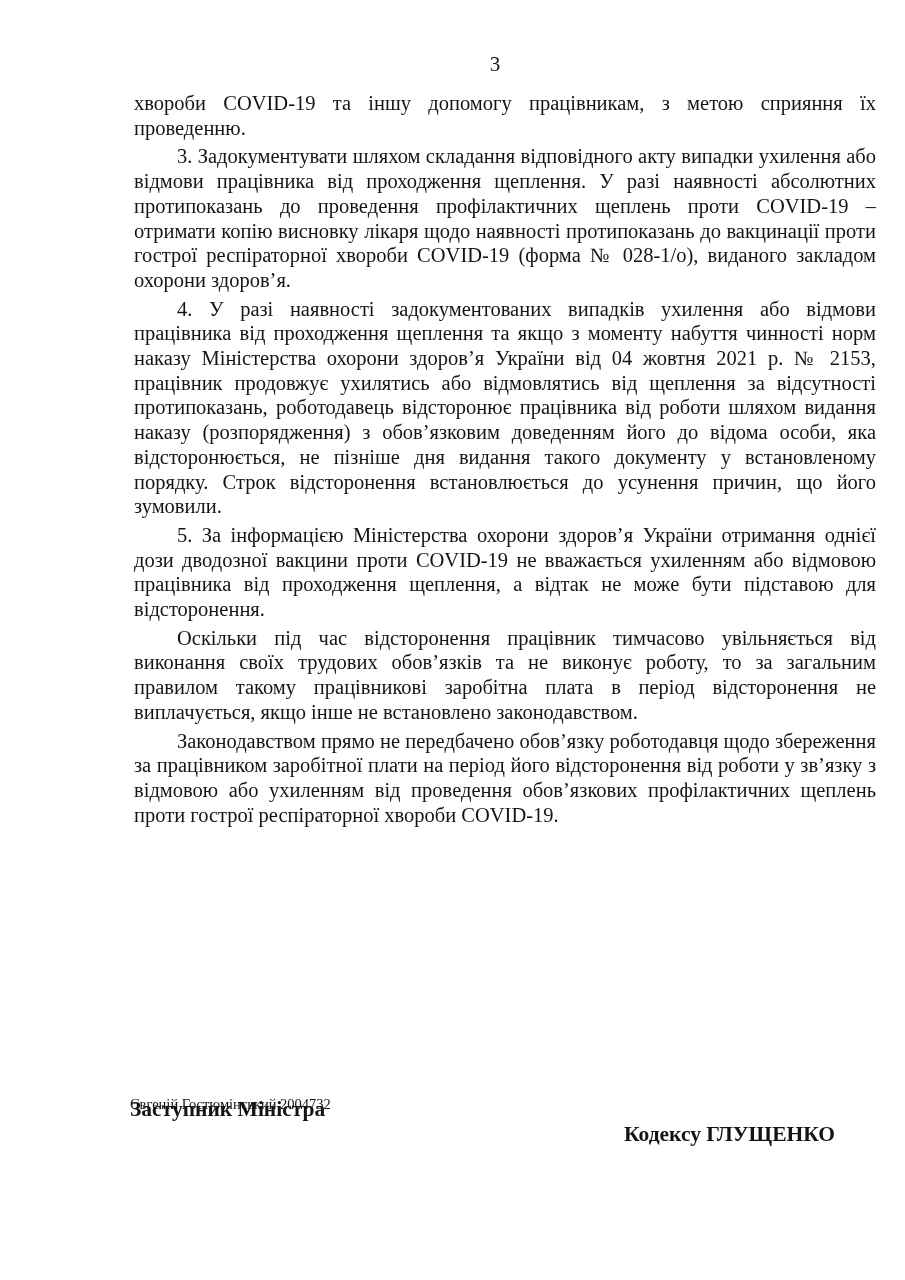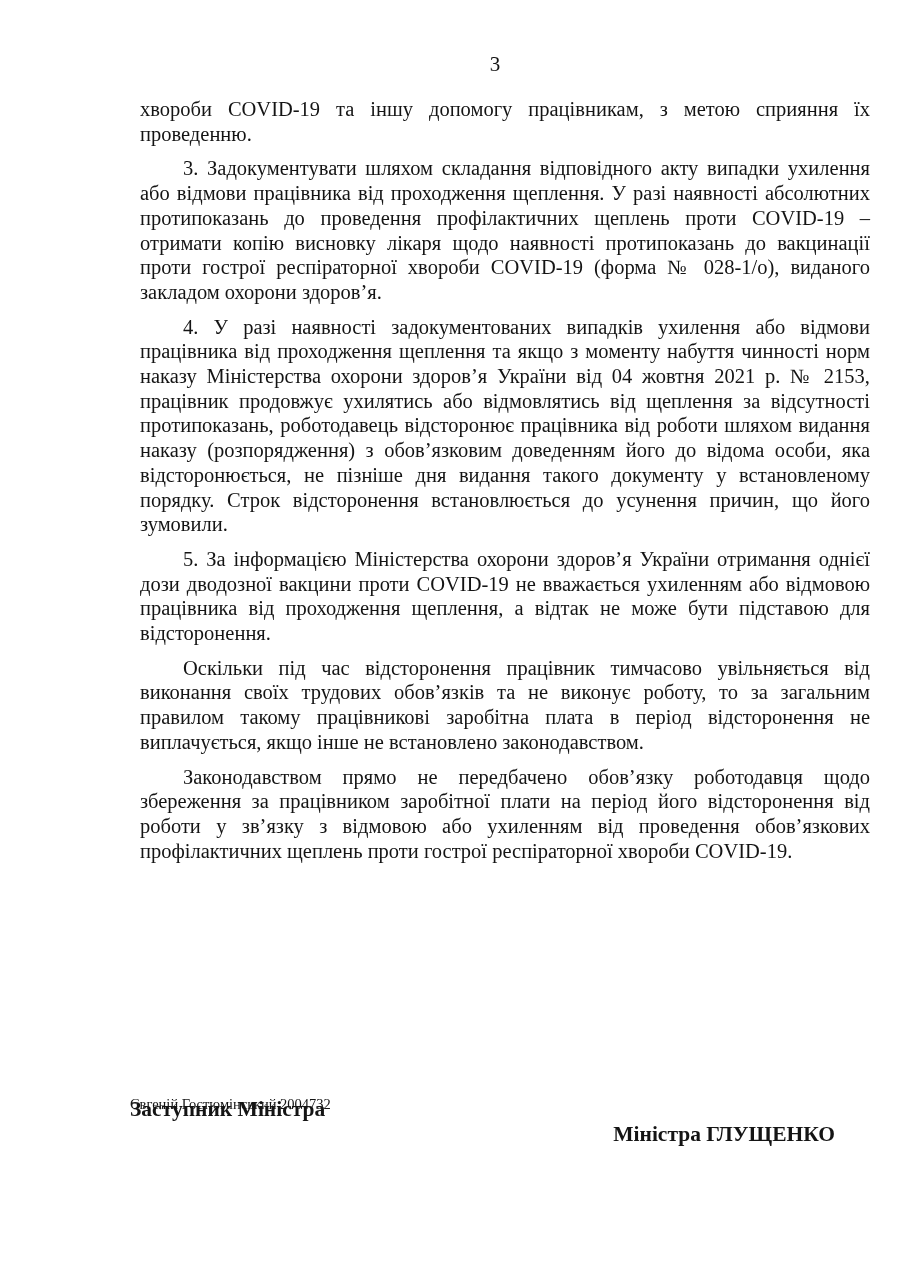--- a/index.html
+++ b/index.html
@@ -28,21 +28,21 @@
   .doc-body {
     position: absolute;
     top: 87px;
     left: 130px;
     width: 750px;
     font-size: 20.5px;
     line-height: 24.7px;
     text-align: justify;
   }
   .doc-body p {
-    margin: 10px;
+    margin: 4px;
     padding: 0;
     text-indent: 43px;
   }
   .doc-body p.no-indent {
     text-indent: 0;
   }
   .signature {
     position: absolute;
     top: 1072px;
     left: 130px;
@@ -80,18 +80,18 @@
     <p>4. У разі наявності задокументованих випадків ухилення або відмови працівника від проходження щеплення та якщо з моменту набуття чинності норм наказу Міністерства охорони здоров’я України від 04 жовтня 2021 р. № 2153, працівник продовжує ухилятись або відмовлятись від щеплення за відсутності протипоказань, роботодавець відсторонює працівника від роботи шляхом видання наказу (розпорядження) з обов’язковим доведенням його до відома особи, яка відсторонюється, не пізніше дня видання такого документу у встановленому порядку. Строк відсторонення встановлюється до усунення причин, що його зумовили.</p>
     <p>5. За інформацією Міністерства охорони здоров’я України отримання однієї дози дводозної вакцини проти COVID-19 не вважається ухиленням або відмовою працівника від проходження щеплення, а відтак не може бути підставою для відсторонення.</p>
     <p>Оскільки під час відсторонення працівник тимчасово увільняється від виконання своїх трудових обов’язків та не виконує роботу, то за загальним правилом такому працівникові заробітна плата в період відсторонення не виплачується, якщо інше не встановлено законодавством.</p>
     <p>Законодавством прямо не передбачено обов’язку роботодавця щодо збереження за працівником заробітної плати на період його відсторонення від роботи у зв’язку з відмовою або ухиленням від проведення обов’язкових профілактичних щеплень проти гострої респіраторної хвороби COVID-19.</p>
   </div>
 
   <div class="signature">
     <div class="position">
       <div>Заступник Міністра</div>
     </div>
-    <div class="name">Міністра ГЛУЩЕНКО</div>
+    <div class="name">Кодексу ГЛУЩЕНКО</div>
   </div>
 
   <div class="clerk-note">Євгеній Гостюмінський  2004732</div>
 
 </div>
 
 </body></html>

